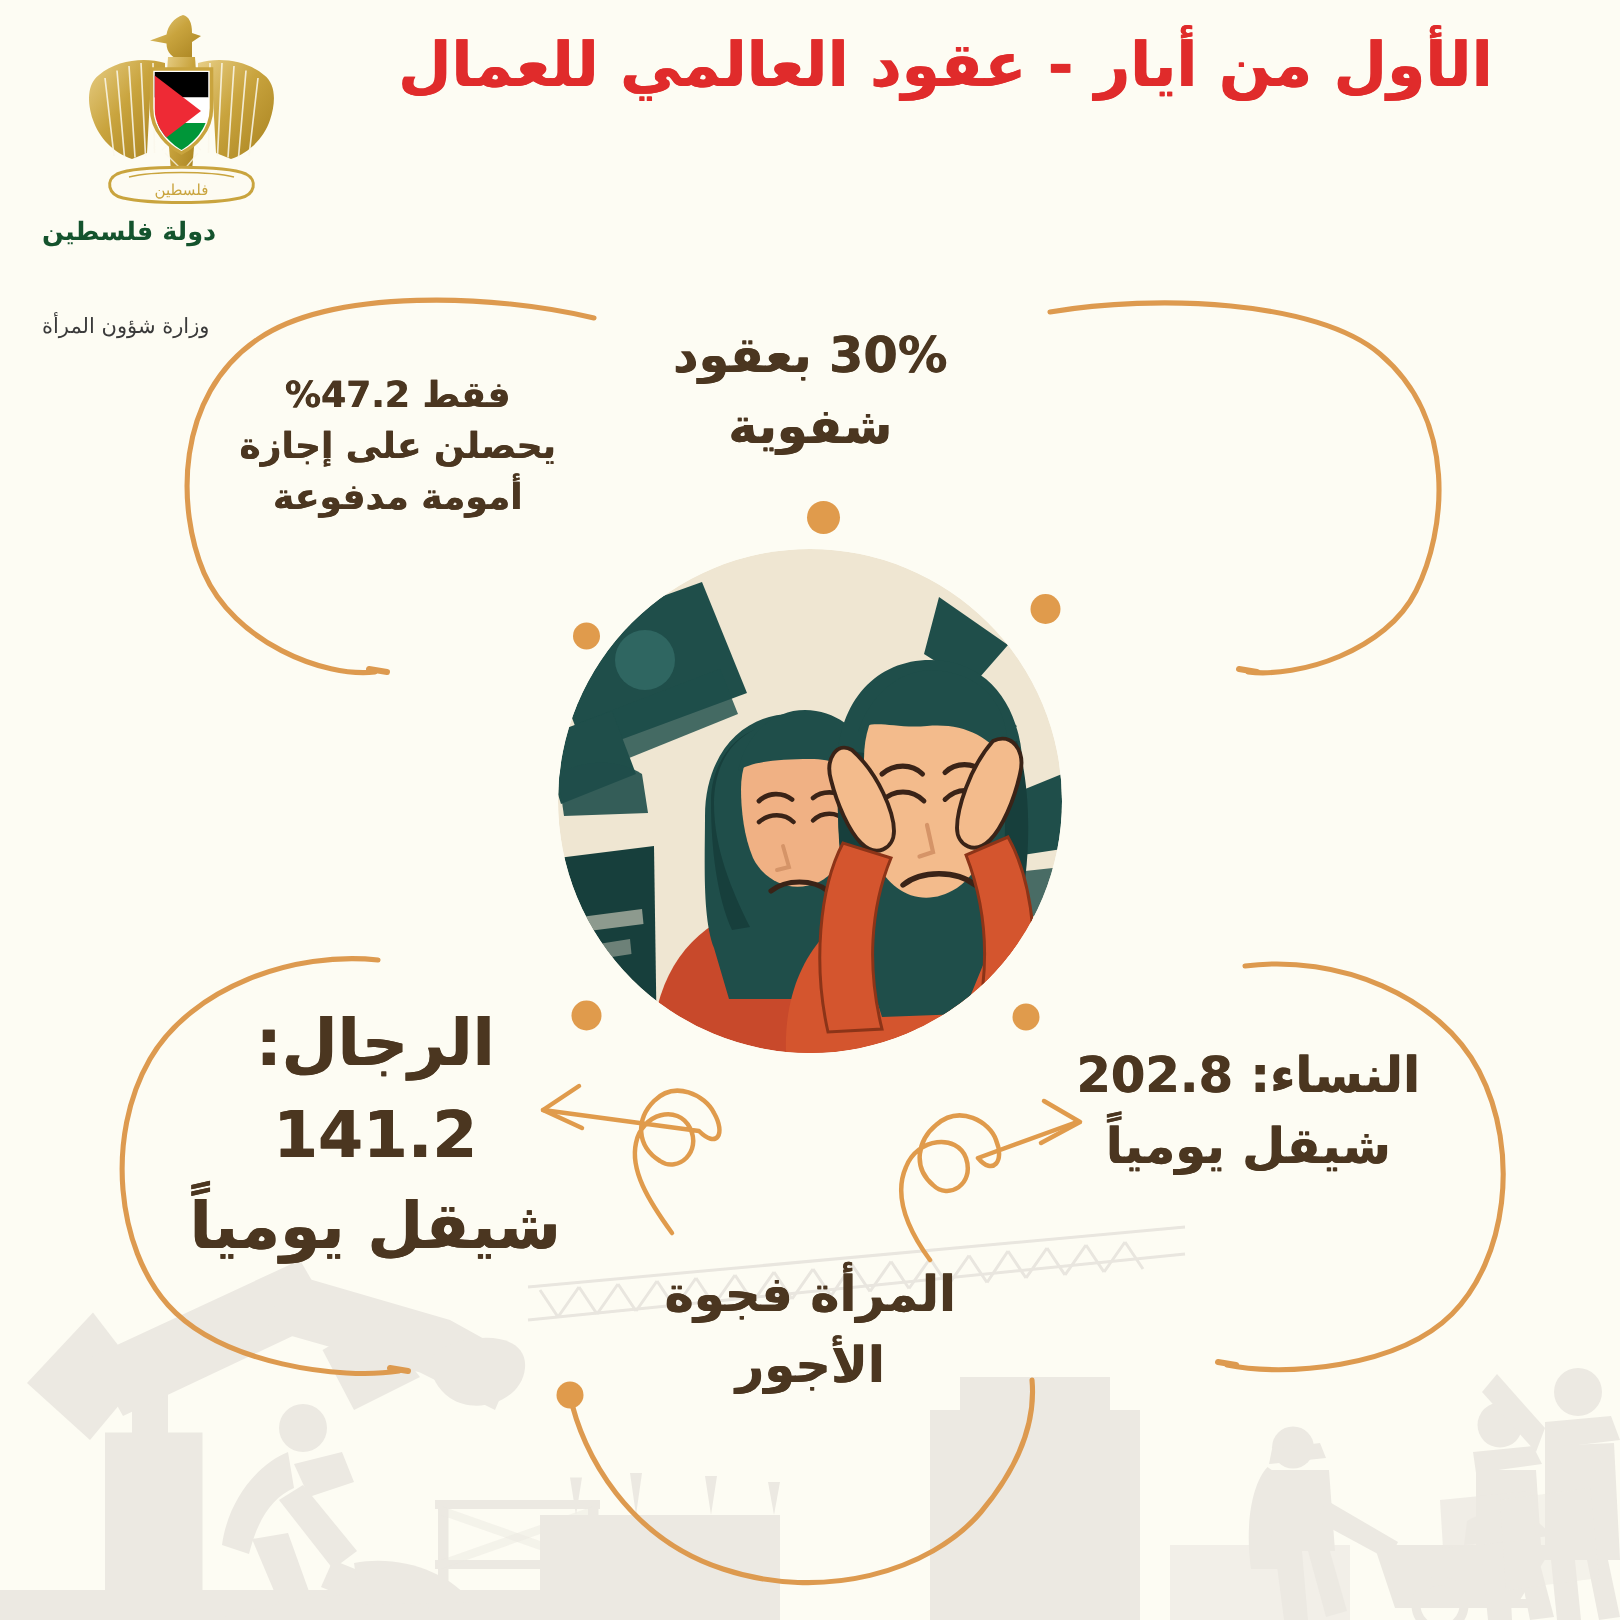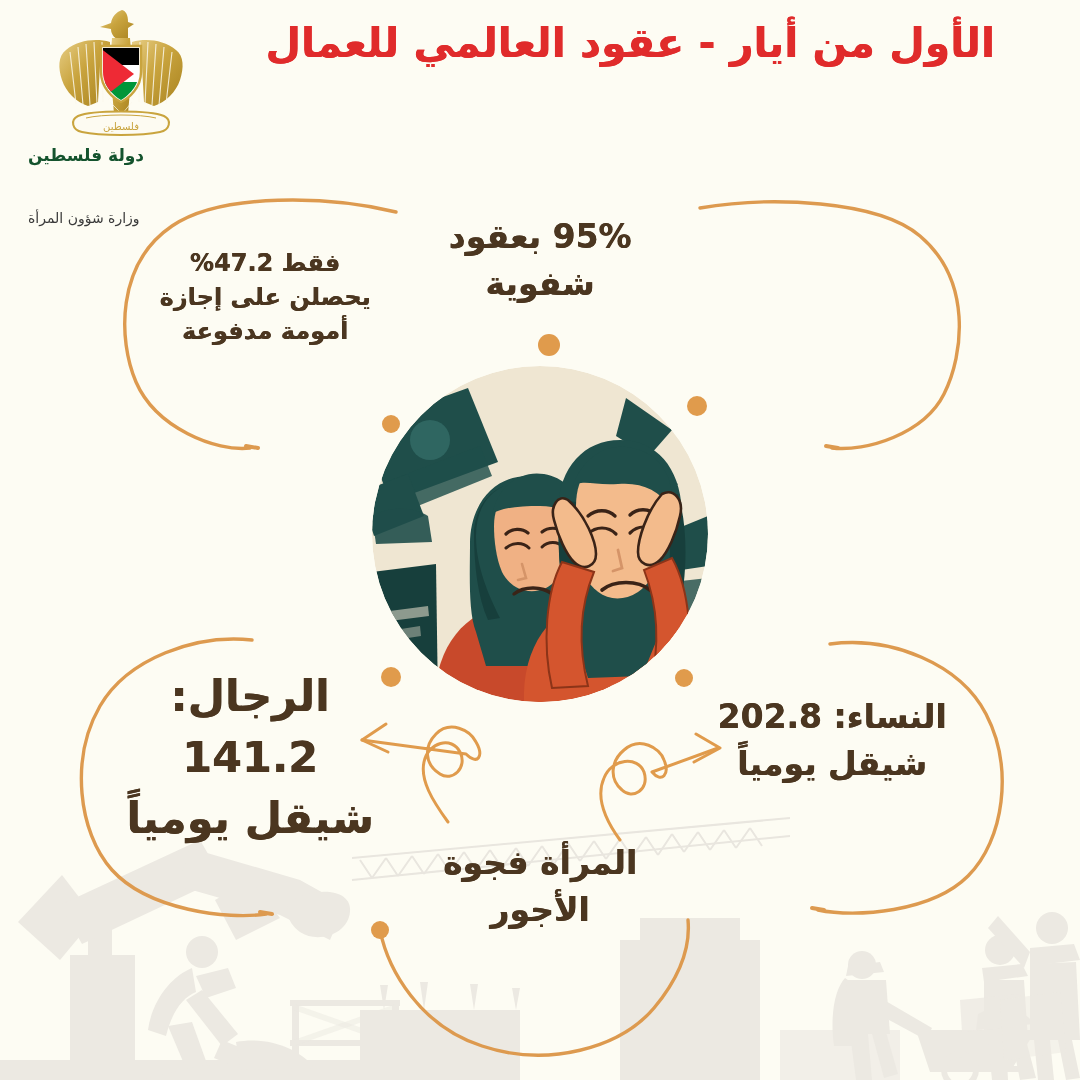--- a/index.html
+++ b/index.html
@@ -350,21 +350,21 @@
         </svg>
         <div class="emblem-line1">دولة فلسطين</div>
         <div class="emblem-line2">وزارة شؤون المرأة</div>
       </div>
 
       <div id="title-block">
         <div id="main-title">الأول من أيار - عقود العالمي للعمال</div>
       </div>
     </div>
 
-    <div class="stat" id="stat-top">95%  بعقود
+    <div class="stat" id="stat-top">30%  بعقود
 شفوية</div>
     <div class="stat" id="stat-left">فقط 47.2%
 يحصلن على إجازة
 أمومة مدفوعة</div>
     <div class="stat" id="stat-wage-men">الرجال: 141.2
 شيقل يومياً</div>
     <div class="stat" id="stat-wage-women">النساء: 202.8
 شيقل يومياً</div>
     <div class="stat" id="stat-bottom">المرأة فجوة
 الأجور</div>

